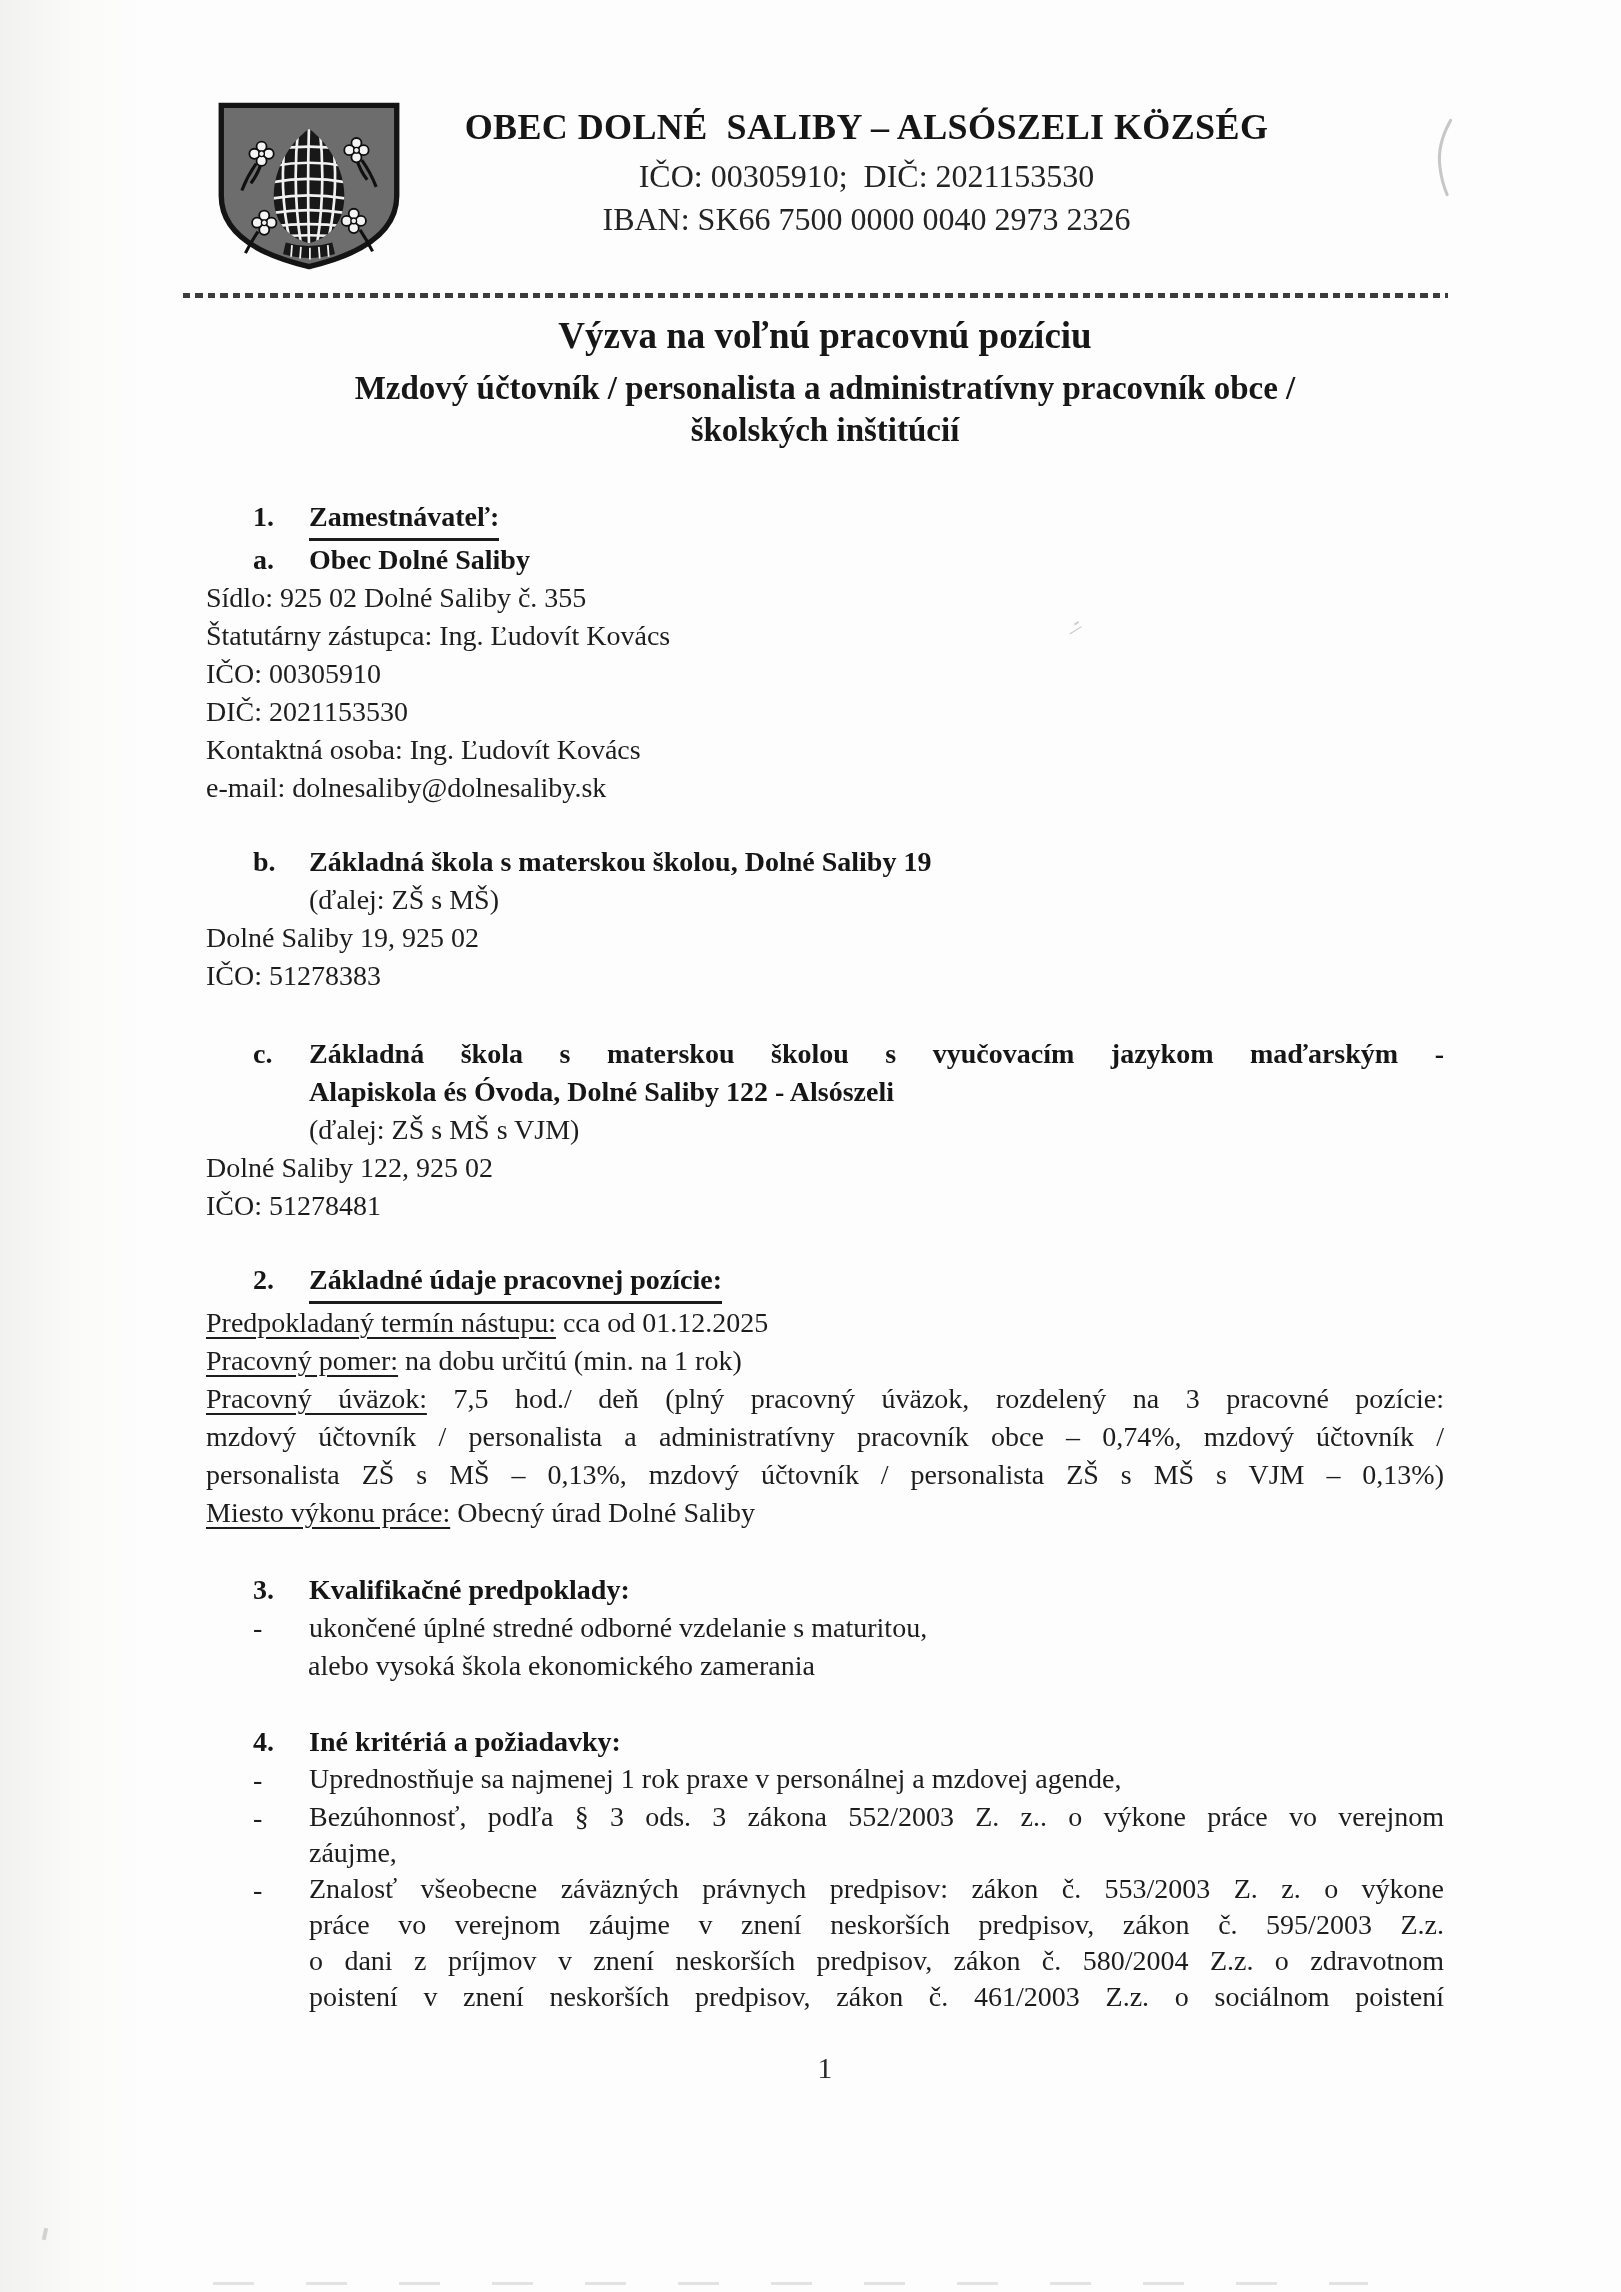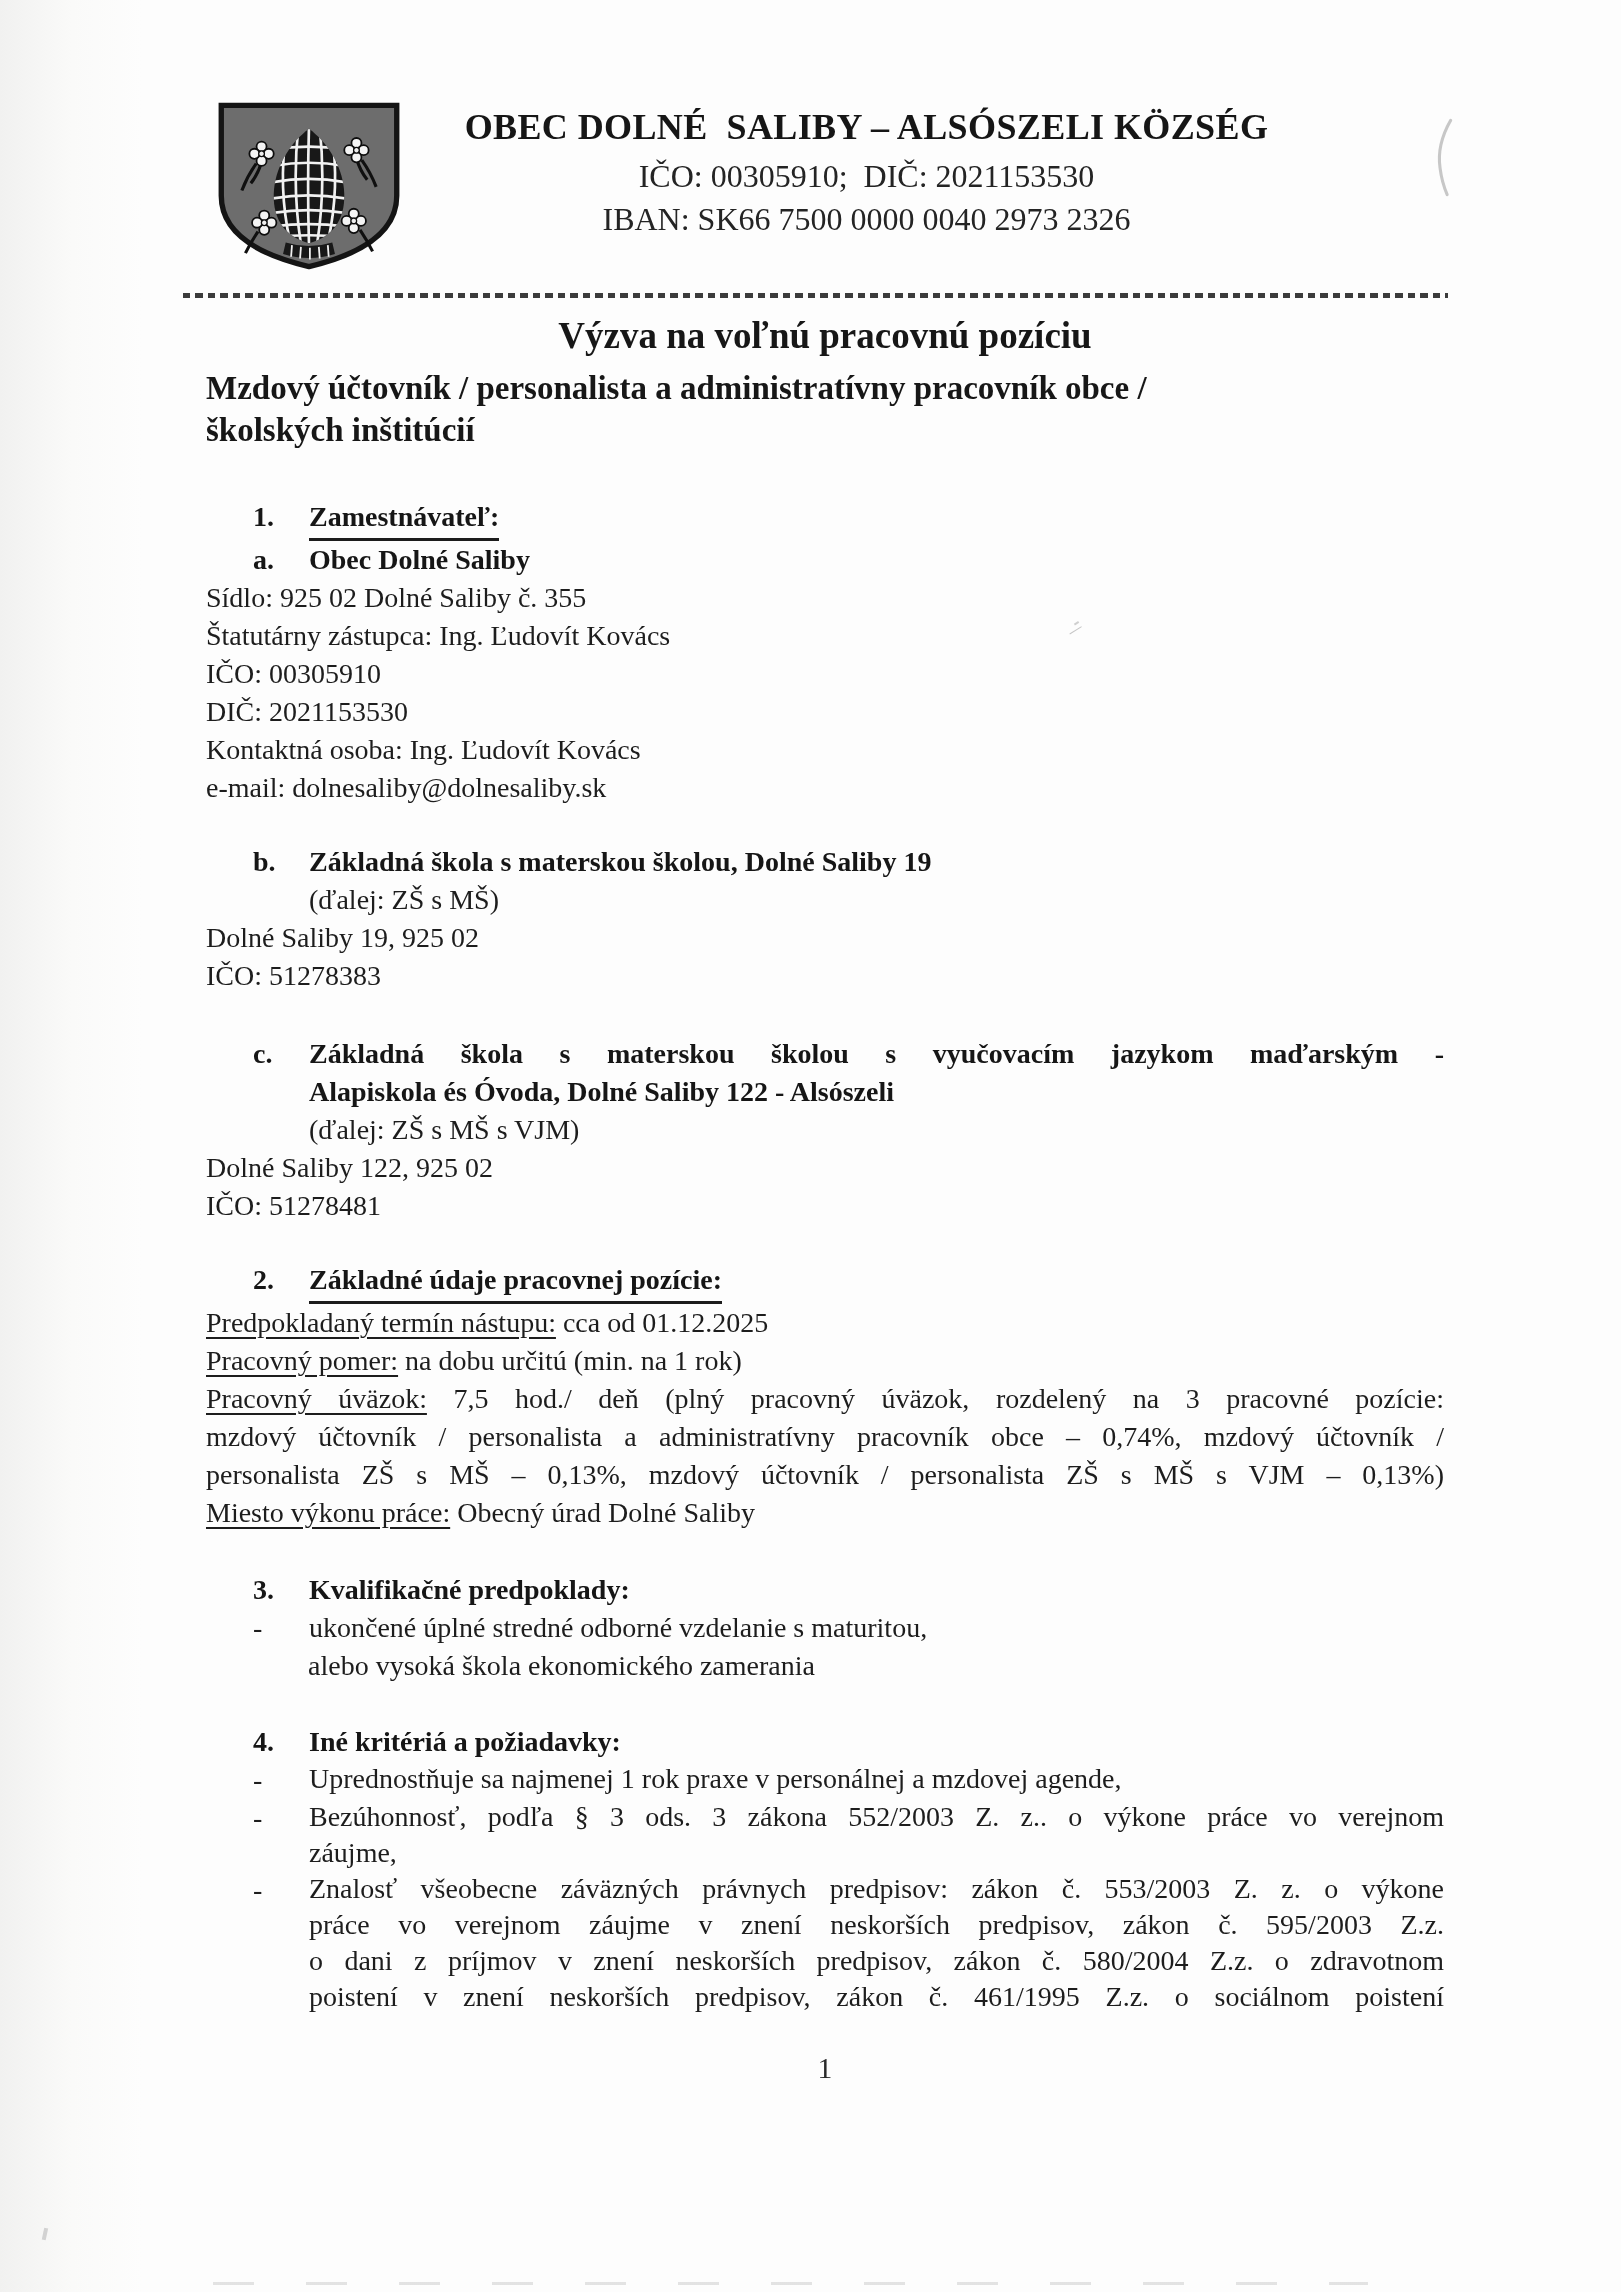--- a/index.html
+++ b/index.html
@@ -10,21 +10,21 @@
   }
   .logo { position:absolute; left:215px; top:99px; width:188px; height:174px; }
   .header-text { position:absolute; left:385px; top:106px; width:963px; text-align:center; }
   .org { font-size:36px; font-weight:bold; letter-spacing:0.4px; margin-bottom:7.2px; color:#161616; }
   .hline { font-size:32px; line-height:43px; color:#242424; }
   .ws-pre { white-space:pre; }
   .divider { position:absolute; left:183px; top:293px; width:1265px; height:4.5px;
     background:repeating-linear-gradient(90deg,#3c3c3c 0 7.2px, rgba(0,0,0,0) 7.2px 12.5px); }
   .content { position:absolute; left:206px; top:313px; width:1238px; line-height:38px; }
   .doc-title { text-align:center; font-size:37px; font-weight:bold; line-height:45px; color:#171717; }
-  .doc-sub { text-align:left; font-size:33px; font-weight:bold; line-height:42px; color:#171717; }
+  .doc-sub { text-align:center; font-size:33px; font-weight:bold; line-height:42px; color:#171717; }
   .doc-sub.first { margin-top:9px; }
   .row { display:flex; align-items:flex-start; padding-left:47px; }
   .marker { flex:0 0 56px; }
   .rcontent { width:1136px; }
   .b { font-weight:bold; color:#161616; }
   .hu { border-bottom:3.6px solid #1c1c1c; padding-bottom:1.8px; }
   .indent { padding-left:102px; }
   .just { text-align:justify; text-align-last:justify; }
   .ulab { text-decoration:underline; text-decoration-thickness:2.2px; text-underline-offset:5.4px; }
   .sec1 { margin-top:47px; }
@@ -195,21 +195,21 @@
           <div class="just">Bezúhonnosť, podľa § 3 ods. 3 zákona 552/2003 Z. z.. o výkone práce vo verejnom</div>
           <div>záujme,</div>
         </div>
       </div>
       <div class="row">
         <span class="marker">-</span>
         <div class="rcontent">
           <div class="just">Znalosť všeobecne záväzných právnych predpisov: zákon č. 553/2003 Z. z. o výkone</div>
           <div class="just">práce vo verejnom záujme v znení neskorších predpisov, zákon č. 595/2003 Z.z.</div>
           <div class="just">o dani z príjmov v znení neskorších predpisov, zákon č. 580/2004 Z.z. o zdravotnom</div>
-          <div class="just">poistení v znení neskorších predpisov, zákon č. 461/1995 Z.z. o sociálnom poistení</div>
+          <div class="just">poistení v znení neskorších predpisov, zákon č. 461/2003 Z.z. o sociálnom poistení</div>
         </div>
       </div>
     </div>
 
     <div class="pagenum">1</div>
   </div>
 
   <svg class="art-paren" width="23" height="79" viewBox="0 0 26 88">
     <path d="M20,2 Q4,30 8,56 Q10,72 16,86" stroke="#c7c7c7" stroke-width="3.5" fill="none" stroke-linecap="round"></path>
   </svg>

